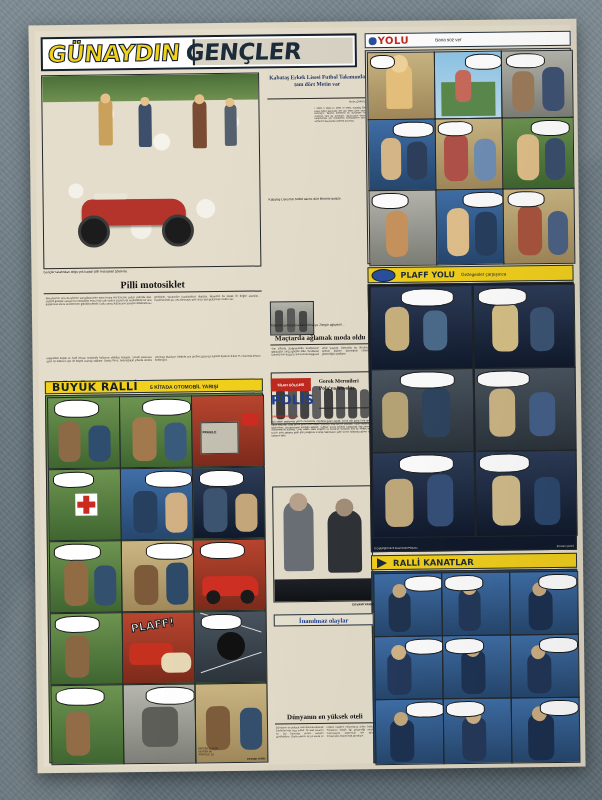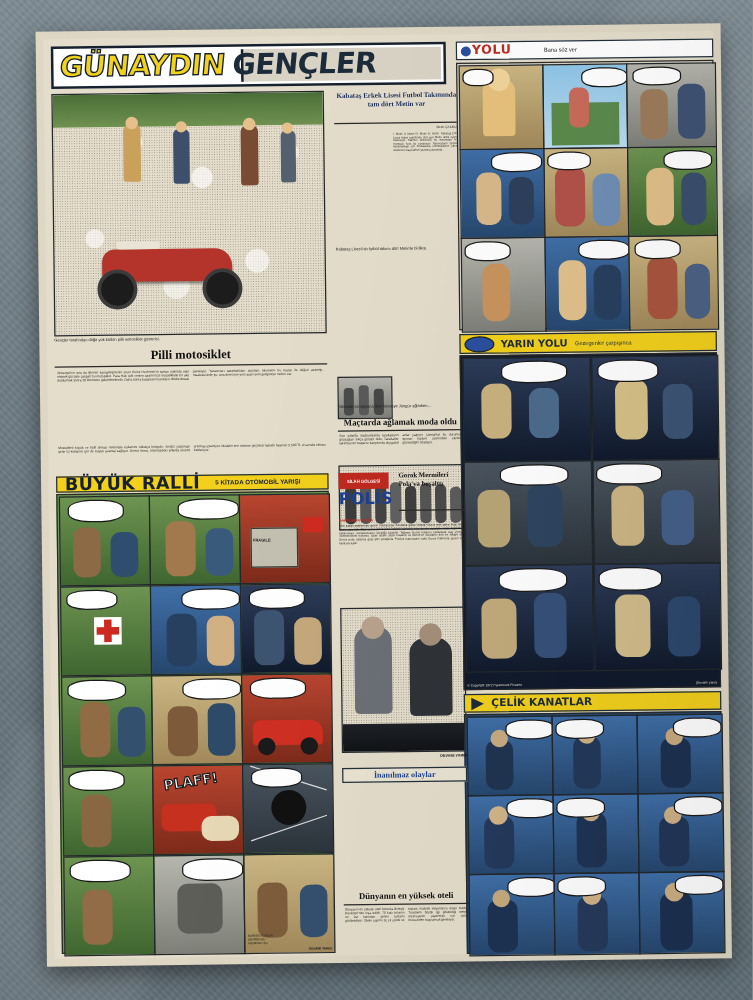--- a/index.html
+++ b/index.html
@@ -297,21 +297,21 @@
         </div>
         <div class="art sand" style="position:absolute;left:135px;top:139px;width:70px;height:74px;">
           <div style="position:absolute;left:14px;top:16px;width:24px;height:50px;background:#a9543f;border-radius:9px;"></div>
           <div style="position:absolute;left:44px;top:22px;width:20px;height:44px;background:#4c6285;border-radius:9px;"></div>
           <div class="bubble" style="left:4px;top:2px;width:32px;height:12px;"></div>
         </div>
       </div>
 
       <div class="blk" style="left:330px;top:240px;width:206px;height:16px;background:#f2d01c;border:1px solid #22303c;display:flex;align-items:center;">
         <div style="width:22px;height:11px;margin-left:3px;border-radius:50%;background:#2b4f9e;border:1px solid #16212d;"></div>
-        <div style="font-family:'DejaVu Sans',sans-serif;font-weight:bold;font-size:8px;color:#1c2b3a;margin-left:5px;">YARIN YOLU</div>
+        <div style="font-family:'DejaVu Sans',sans-serif;font-weight:bold;font-size:8px;color:#1c2b3a;margin-left:5px;">PLAFF YOLU</div>
         <div style="font-size:4.5px;color:#1c2b3a;margin-left:6px;">Gezegenler çarpışınca</div>
       </div>
 
       <div class="blk framed" style="left:330px;top:257px;width:206px;height:268px;background:#101a2c;">
         <div class="art night" style="position:absolute;left:1px;top:1px;width:101px;height:82px;">
           <div style="position:absolute;left:14px;top:20px;width:24px;height:44px;background:#c9b27e;border-radius:9px;"></div>
           <div style="position:absolute;left:52px;top:24px;width:24px;height:40px;background:#4c6b8c;border-radius:9px;"></div>
           <div class="bubble" style="left:30px;top:2px;width:48px;height:14px;"></div>
         </div>
         <div class="art night" style="position:absolute;left:104px;top:1px;width:100px;height:82px;">
@@ -338,21 +338,21 @@
           <div style="position:absolute;left:16px;top:24px;width:28px;height:50px;background:#d2bc8c;border-radius:9px;"></div>
           <div style="position:absolute;left:58px;top:26px;width:26px;height:48px;background:#2c486e;border-radius:9px;"></div>
           <div class="bubble" style="left:3px;top:2px;width:46px;height:15px;"></div>
         </div>
         <div style="position:absolute;left:2px;bottom:1px;font-size:2.6px;color:#e8e2cf;">© Copyright 1972 Paramount Pictures</div>
         <div style="position:absolute;right:2px;bottom:1px;font-size:2.6px;color:#e8e2cf;">(Devamı yarın)</div>
       </div>
 
       <div class="blk" style="left:330px;top:528px;width:206px;height:15px;background:#f2d01c;border:1px solid #22303c;display:flex;align-items:center;">
         <div style="width:0;height:0;margin-left:5px;border-top:5px solid transparent;border-bottom:5px solid transparent;border-left:10px solid #1c2b3a;"></div>
-        <div style="font-family:'DejaVu Sans',sans-serif;font-weight:bold;font-size:8.5px;color:#1c2b3a;margin-left:6px;">ÇELİK KANATLAR</div>
+        <div style="font-family:'DejaVu Sans',sans-serif;font-weight:bold;font-size:8.5px;color:#1c2b3a;margin-left:6px;">RALLİ KANATLAR</div>
       </div>
 
       <div class="blk framed" style="left:330px;top:544px;width:206px;height:192px;background:#26476e;">
         <div class="art blue" style="position:absolute;left:1px;top:1px;width:67px;height:62px;">
           <div style="position:absolute;left:14px;top:18px;width:22px;height:40px;background:#1f3450;border-radius:8px;"></div>
           <div style="position:absolute;left:18px;top:10px;width:14px;height:14px;background:#c7aa7f;border-radius:50%;"></div>
           <div class="bubble" style="left:30px;top:2px;width:34px;height:12px;"></div>
         </div>
         <div class="art blue" style="position:absolute;left:69px;top:1px;width:67px;height:62px;">
           <div style="position:absolute;left:16px;top:16px;width:22px;height:42px;background:#23395a;border-radius:8px;"></div>
@@ -390,21 +390,21 @@
           <div class="bubble" style="left:2px;top:2px;width:34px;height:12px;"></div>
         </div>
         <div class="art blue" style="position:absolute;left:137px;top:127px;width:67px;height:64px;">
           <div style="position:absolute;left:16px;top:16px;width:26px;height:46px;background:#1b3050;border-radius:8px;"></div>
           <div style="position:absolute;left:20px;top:8px;width:15px;height:15px;background:#ccae83;border-radius:50%;"></div>
           <div class="bubble" style="left:28px;top:2px;width:34px;height:12px;"></div>
         </div>
       </div>
 
       <div class="blk yelband" style="left:6px;top:350px;width:218px;height:13px;border:1px solid #22303c;">
-        <span style="font-family:'DejaVu Sans',sans-serif;font-size:14px;margin-left:6px;letter-spacing:.4px;">BÜYÜK RALLİ</span>
+        <span style="font-family:'DejaVu Sans',sans-serif;font-size:11px;margin-left:6px;letter-spacing:.4px;">BÜYÜK RALLİ</span>
         <span style="font-size:5px;margin-left:12px;font-weight:bold;">5 KİTADA OTOMOBİL YARIŞI</span>
       </div>
 
       <div class="blk framed" style="left:6px;top:364px;width:218px;height:368px;background:#6d9450;">
 
         <div class="art green" style="position:absolute;left:1px;top:1px;width:71px;height:70px;">
           <div style="position:absolute;left:10px;top:24px;width:22px;height:40px;background:#8c6a45;border-radius:8px;"></div>
           <div style="position:absolute;left:40px;top:28px;width:22px;height:36px;background:#2f4d6e;border-radius:8px;"></div>
           <div class="bubble" style="left:6px;top:2px;width:40px;height:14px;"></div>
         </div>

